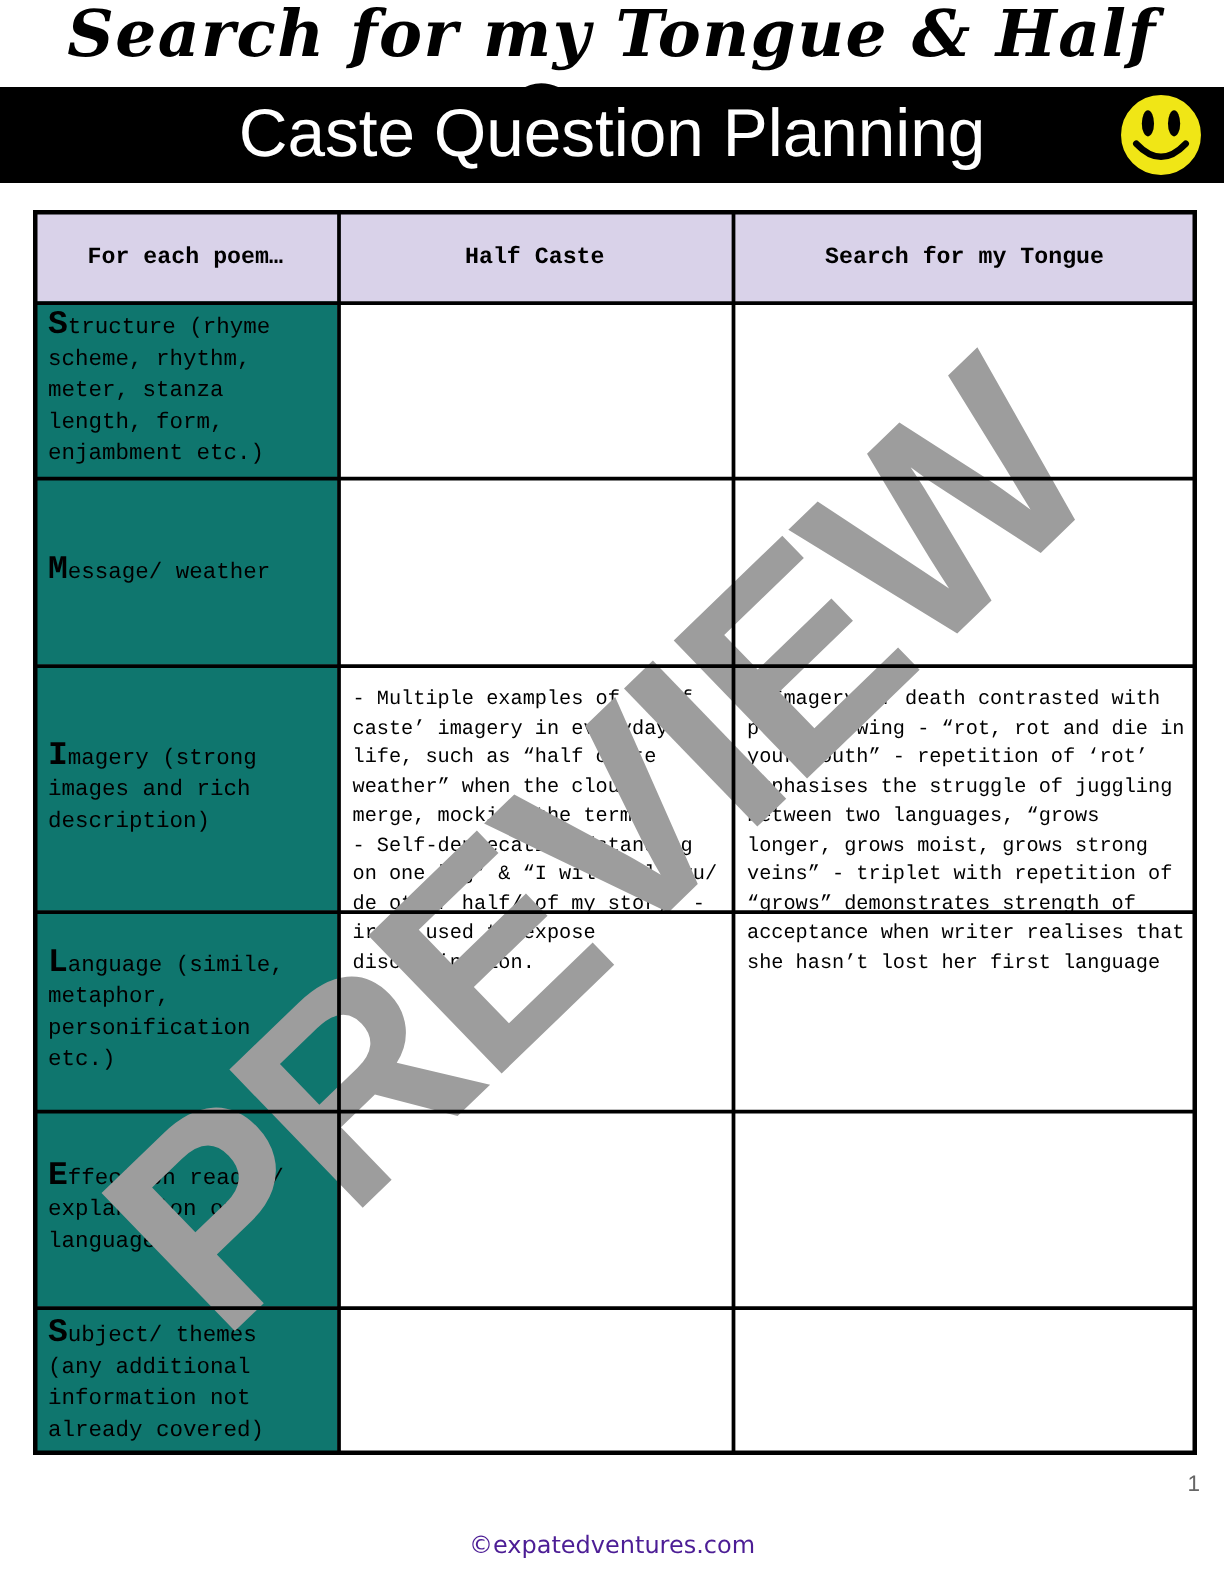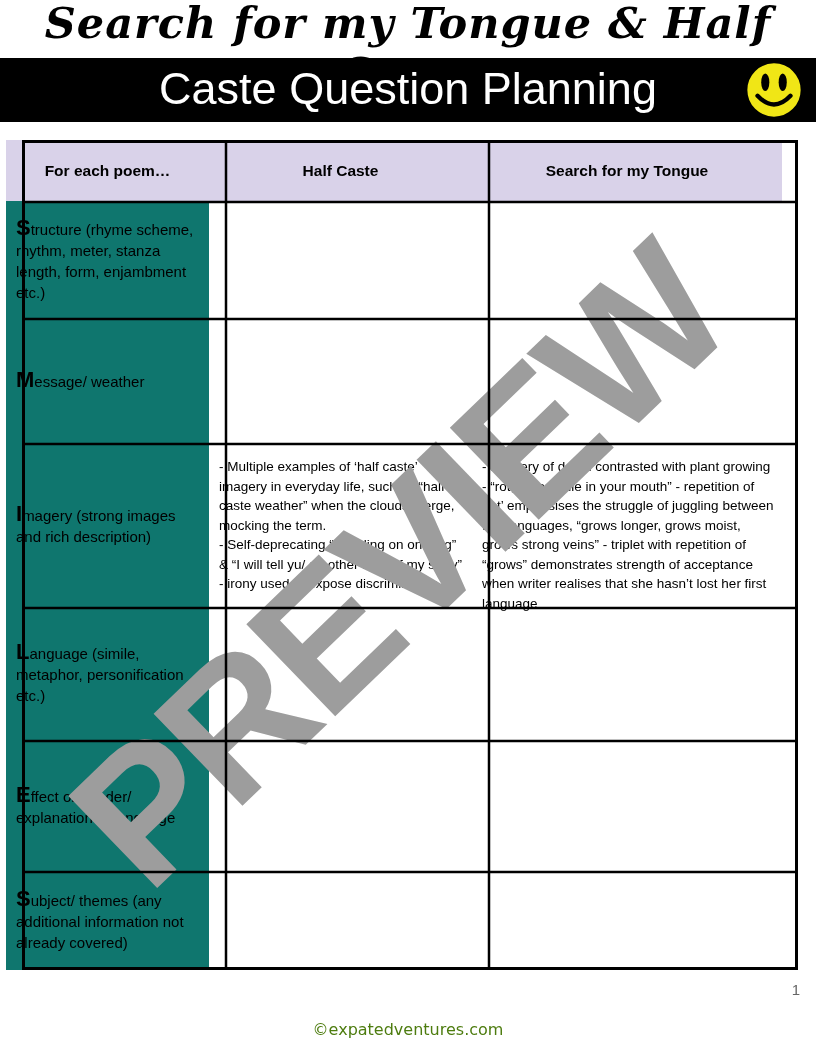--- a/index.html
+++ b/index.html
@@ -9,23 +9,23 @@
   
   .doc-title{position:absolute;left:0;top:-2px;width:816px;text-align:center;
     font-family:"DejaVu Serif",serif;font-style:italic;font-weight:700;
     font-size:43px;letter-spacing:1px;color:#000;}
   .banner{position:absolute;left:0;top:58px;width:816px;height:64px;background:#000;}
   .banner-text{position:absolute;left:0;top:0;width:816px;height:64px;line-height:62px;
     text-align:center;color:#fff;font-size:45px;font-weight:400;}
   .smiley{position:absolute;left:743px;top:1px;width:62px;height:62px;}
 
   
-  .grid{position:absolute;left:6px;top:140px;width:776px;height:743px;
+  .grid{position:absolute;left:22px;top:140px;width:776px;height:743px;
     display:grid;grid-template-columns:203px 263px 310px;
-    grid-template-rows:61px 117px 125px 164px 133px 131px 99px;z-index:1;}
+    grid-template-rows:61px 117px 125px 164px 133px 131px 99px;z-index:1;font-family:Liberation Mono, monospace;}
   .hcell{background:#d9d2e9;display:flex;align-items:center;justify-content:center;
     font-weight:700;font-size:15.5px;}
   .lcell{background:#0f766e;display:flex;flex-direction:column;justify-content:center;
     padding:8px 10px;font-size:15px;line-height:21px;}
   .lcell .initial{font-size:22px;font-weight:700;}
   .lcell p{margin:0;display:inline;}
   .ccell{background:transparent;padding:14px 8px 8px 10px;
     font-size:13.5px;line-height:19.5px;}
   .ccell p{margin:0 0 0 0;}
 
@@ -35,21 +35,21 @@
     font-size:186px;font-weight:700;letter-spacing:-0.03em;
     color:#9d9d9d;white-space:nowrap;}
 
   
   .borders{position:absolute;left:0;top:0;z-index:3;pointer-events:none;}
 
   
   .page-num{position:absolute;left:700px;top:981px;width:100px;text-align:right;
     font-size:15px;color:#666;}
   .footer{position:absolute;left:0;top:1020px;width:816px;text-align:center;
-    font-family:"DejaVu Sans",sans-serif;font-size:16px;color:#4d7c0f;}
+    font-family:"DejaVu Sans",sans-serif;font-size:16px;color:#4c1d95;}
 </style>
 </head>
 <body>
 
 <div class="doc-title">Search for my Tongue &amp; Half Caste</div>
 
 <div class="banner">
   <div class="banner-text">Caste Question Planning</div>
   <svg class="smiley" viewBox="0 0 64 64">
     <circle cx="32" cy="32" r="29" fill="#f0e616" stroke="#000" stroke-width="3"></circle>

